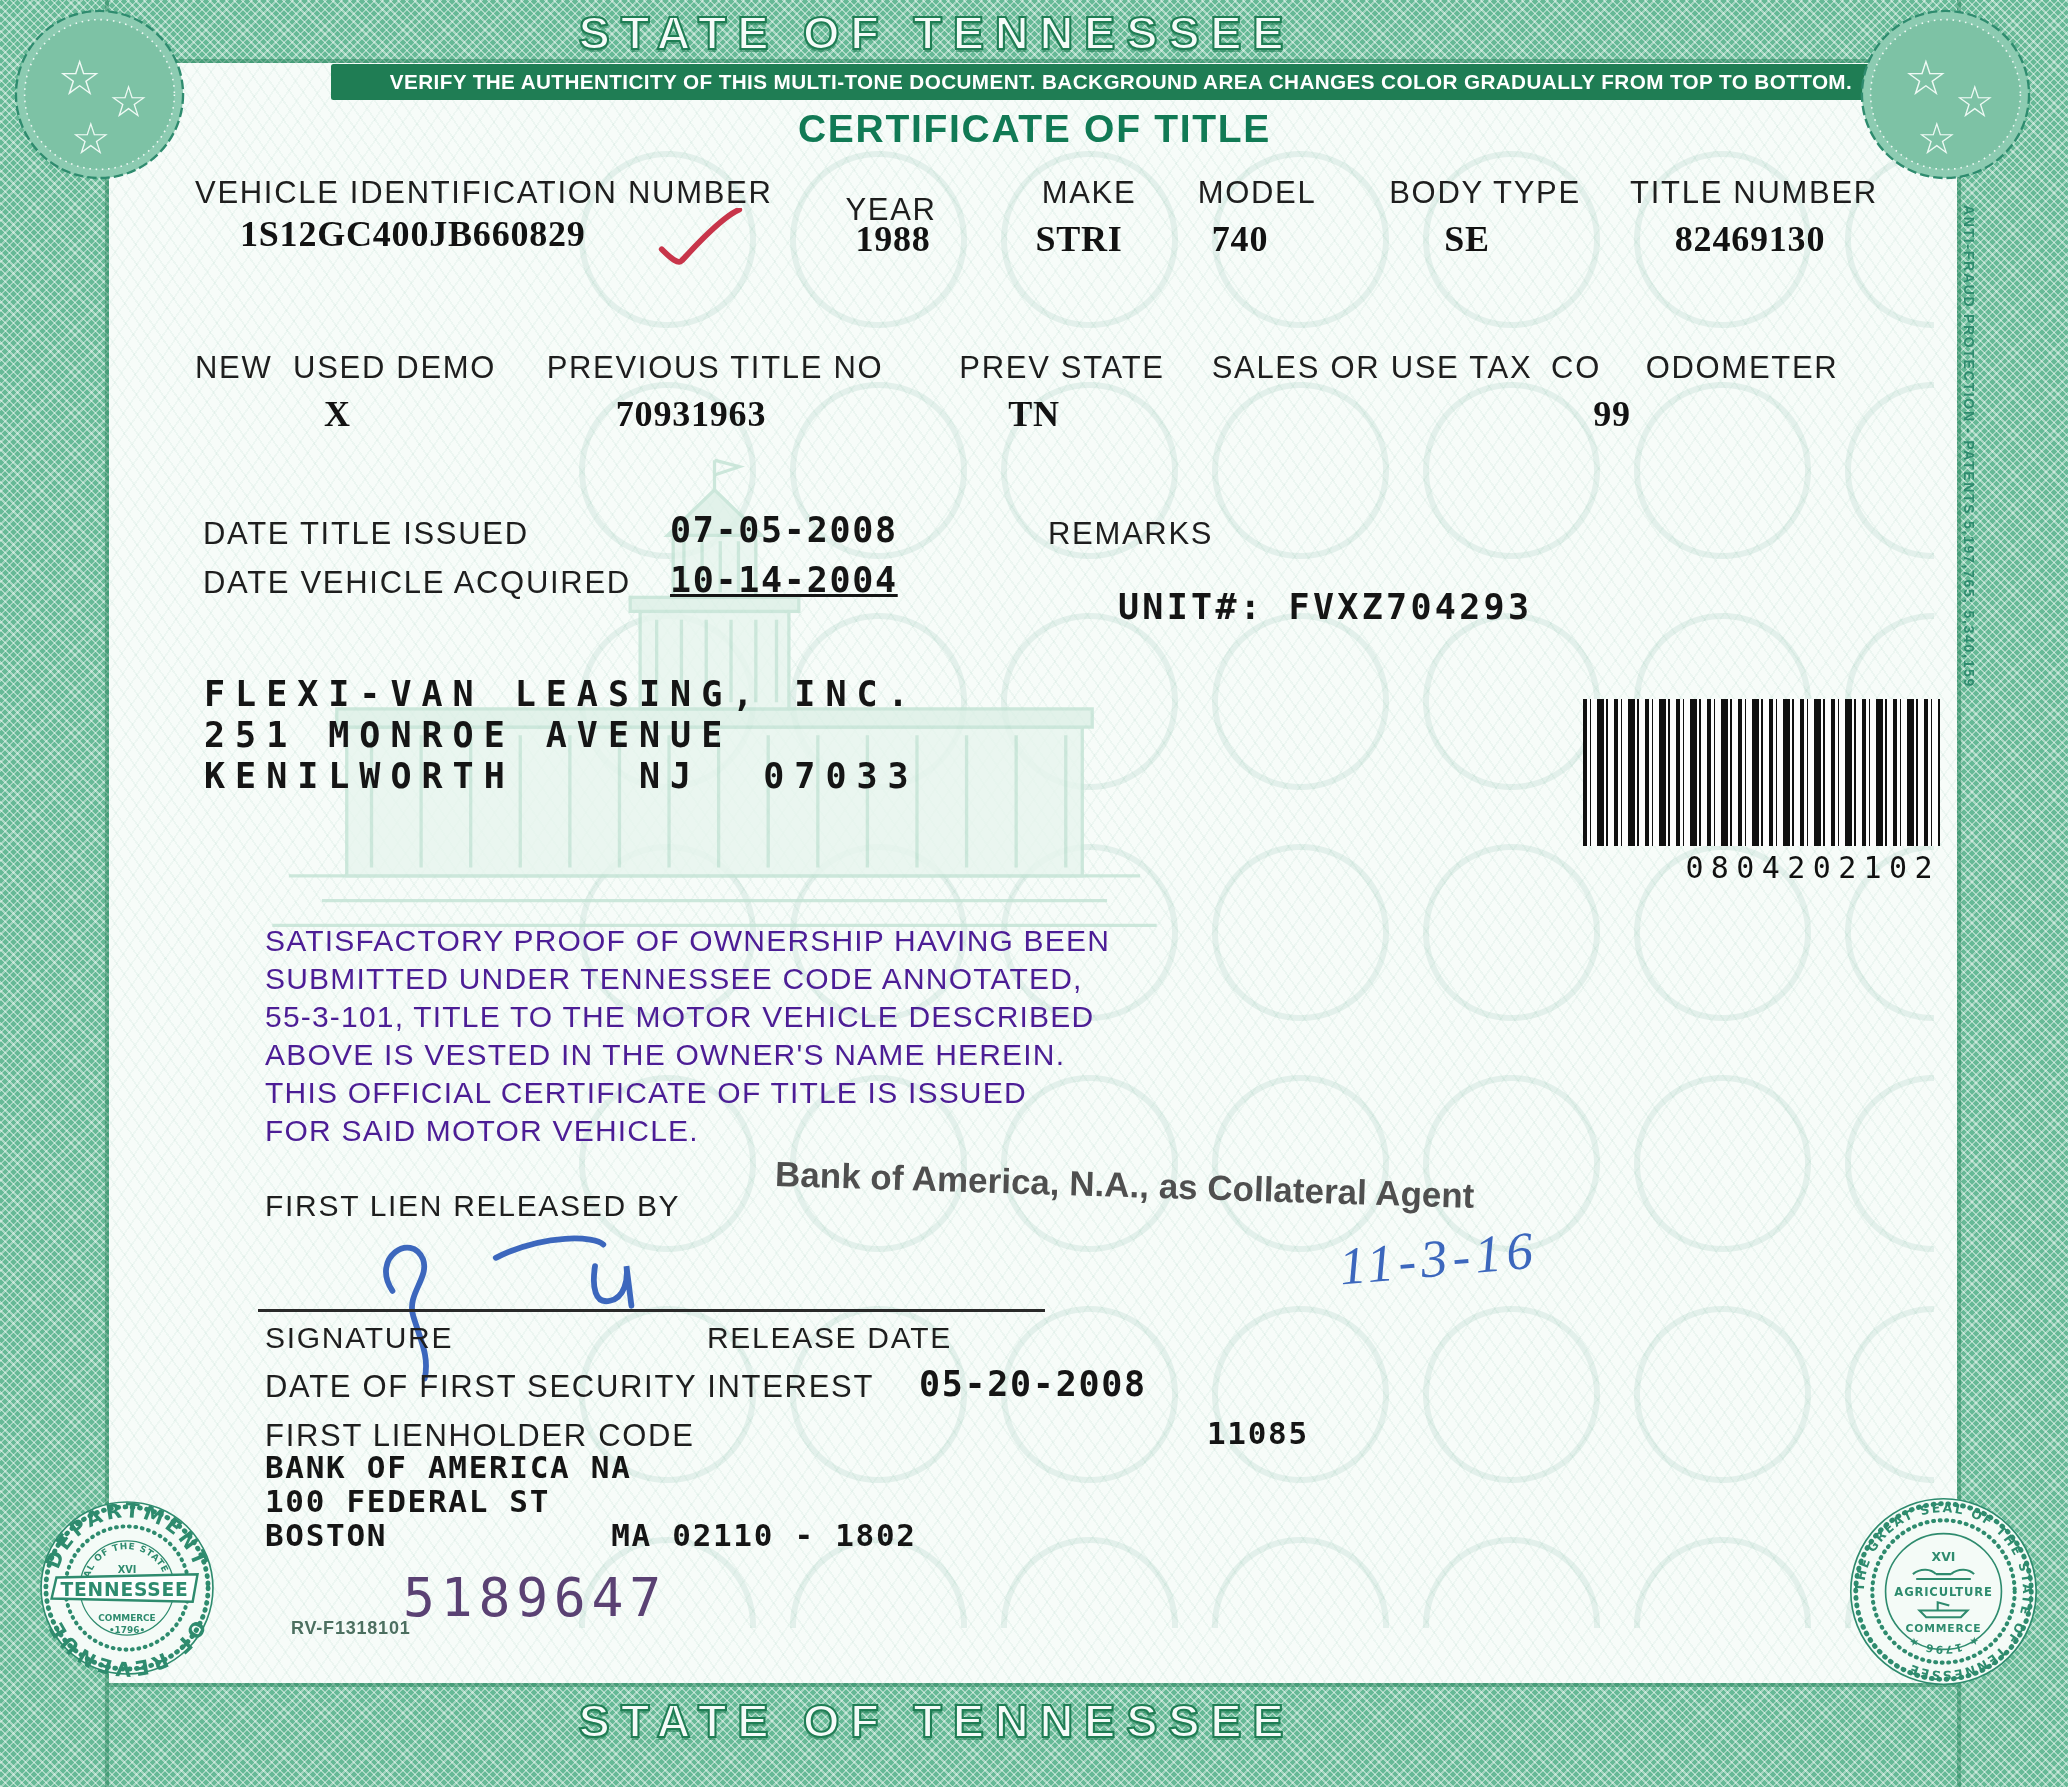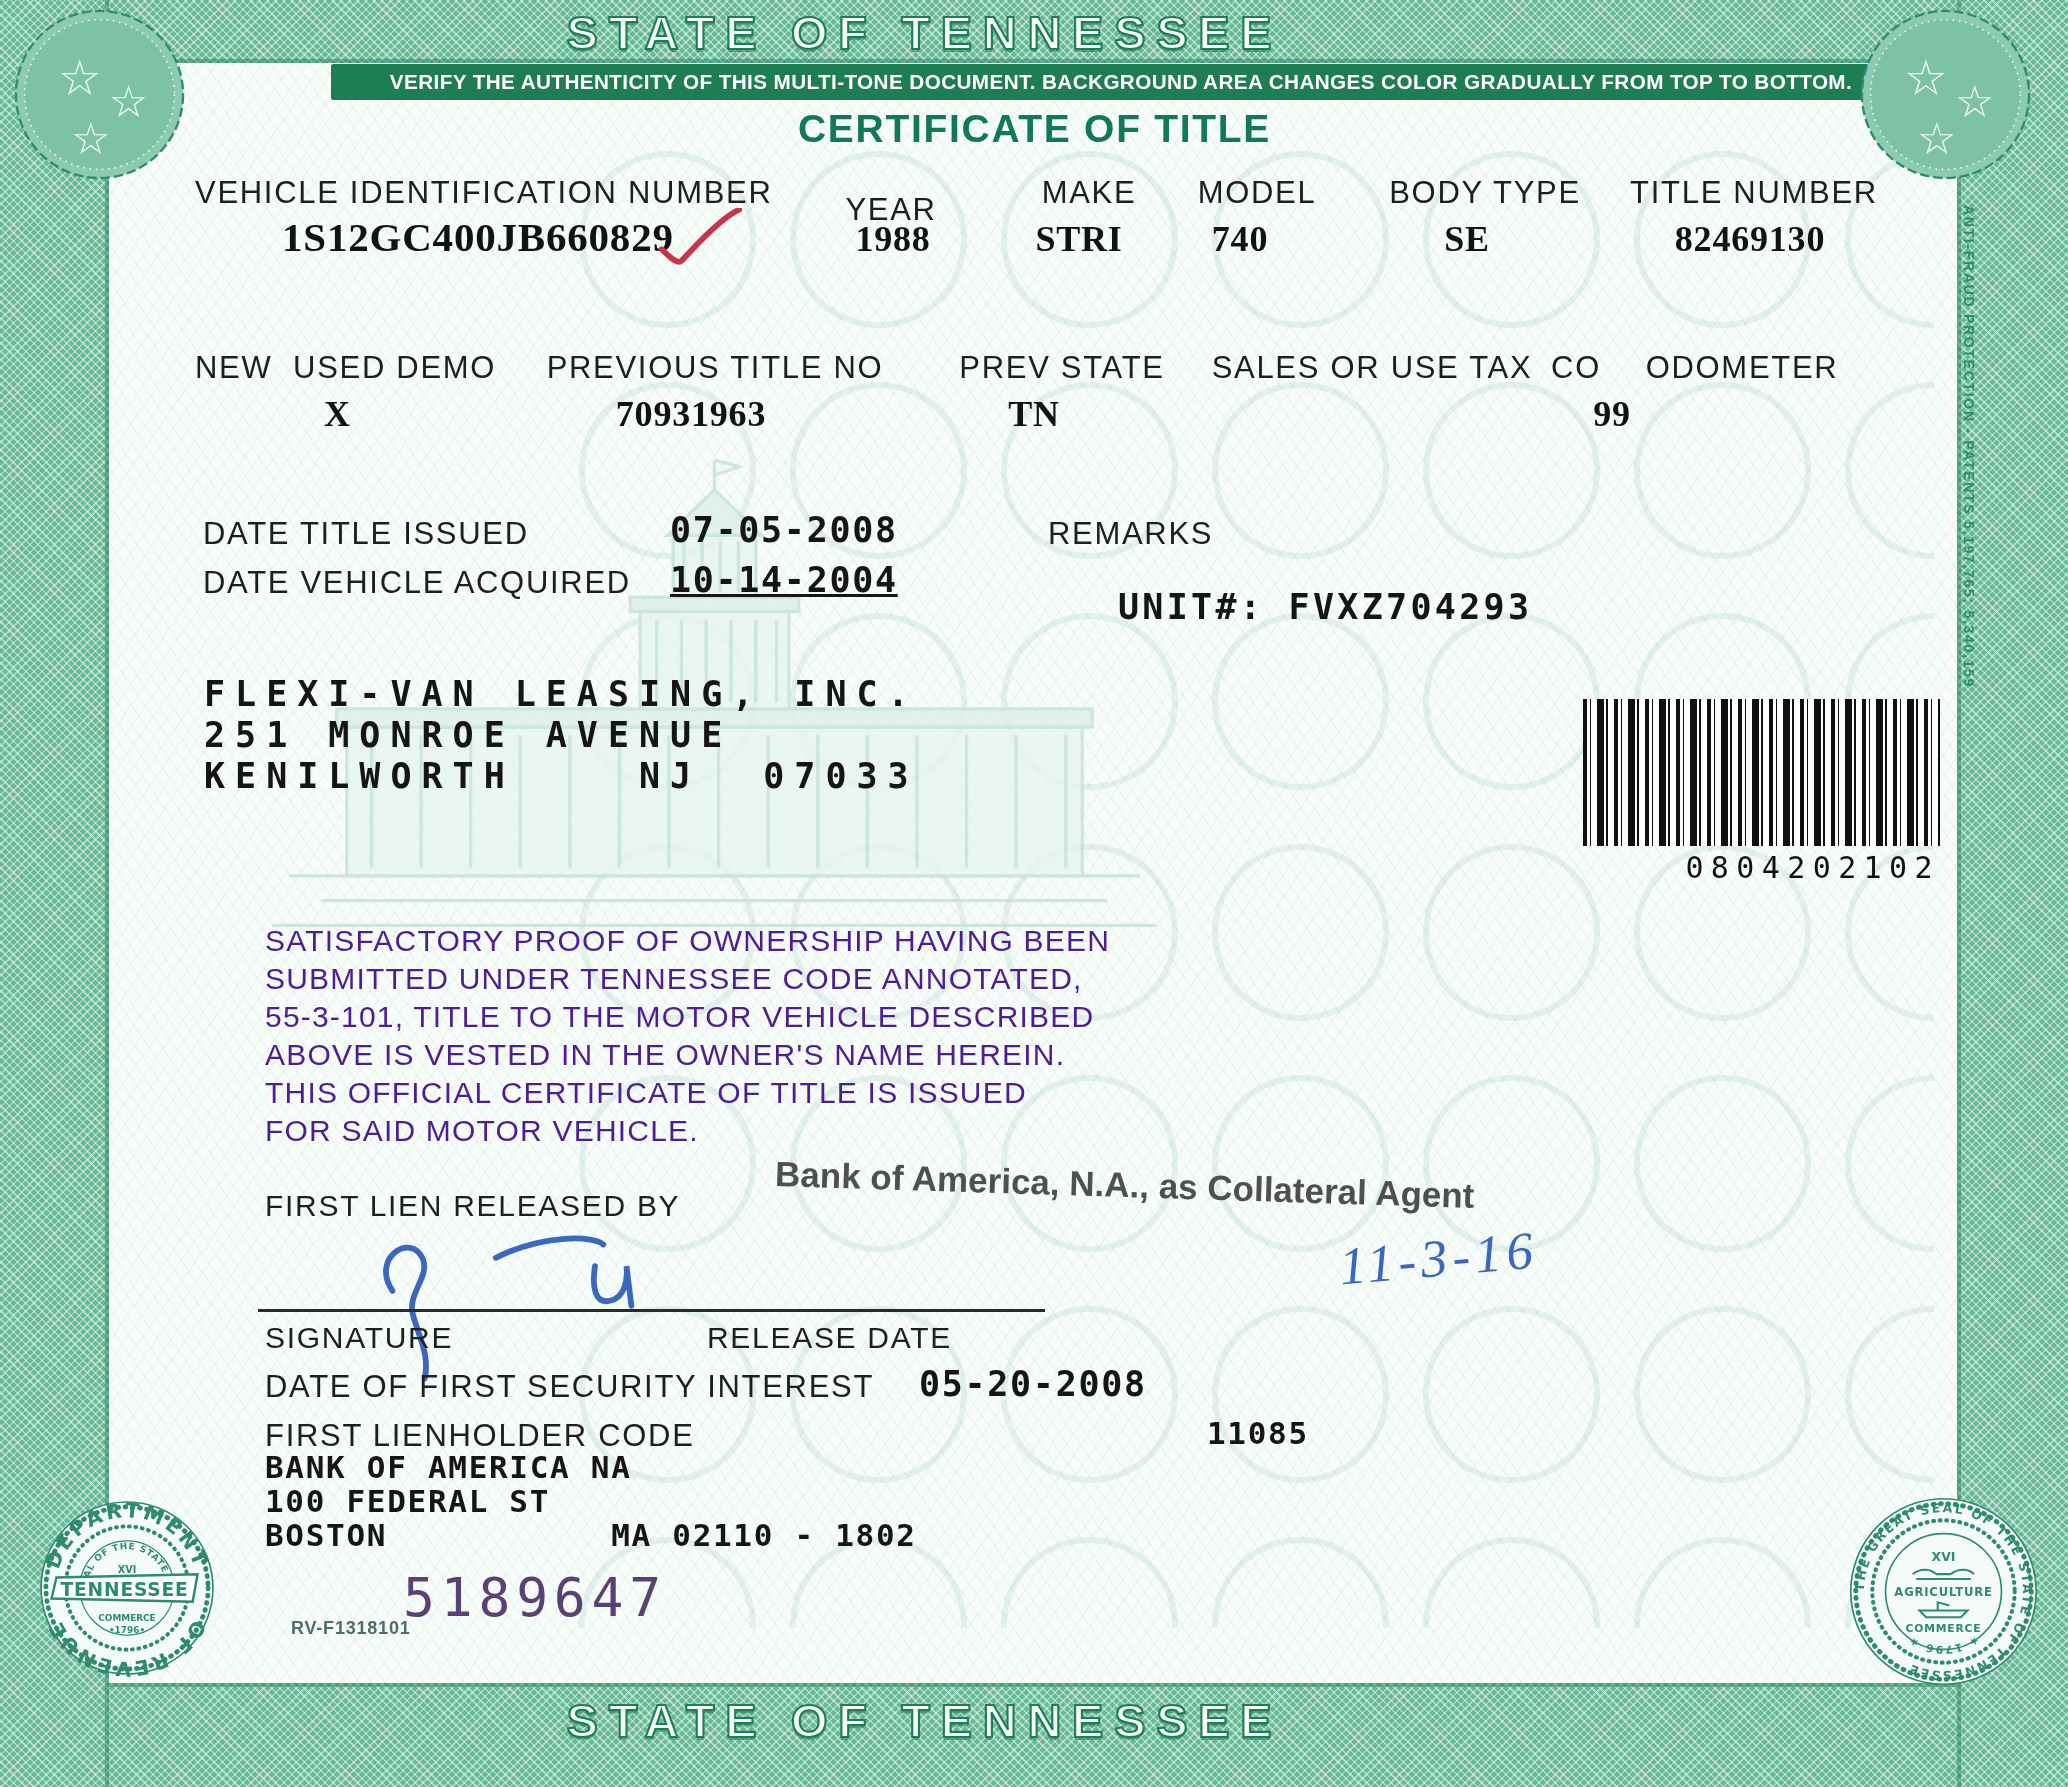--- a/index.html
+++ b/index.html
@@ -13,30 +13,30 @@
     background-size:211px 231px;}
   .band{position:absolute;background-color:#66b996;
     background-image:repeating-linear-gradient(45deg, rgba(255,255,255,.45) 0 1.7px, transparent 1.7px 5.8px),
                      repeating-linear-gradient(-45deg, rgba(255,255,255,.40) 0 1.7px, transparent 1.7px 5.8px);}
   .band-top{left:0;top:0;width:2069px;height:63px;box-shadow:inset 0 -4.1px 0 rgba(31,125,84,.45);}
   .band-bottom{left:0;top:1683px;width:2069px;height:104px;box-shadow:inset 0 4.1px 0 rgba(31,125,84,.45);}
   .band-left{left:0;top:0;width:109px;height:1787px;box-shadow:inset -4.1px 0 0 rgba(31,125,84,.45);}
   .band-right{left:1957px;top:0;width:112px;height:1787px;box-shadow:inset 4.1px 0 0 rgba(31,125,84,.45);}
   .banner-text{position:absolute;left:0;width:1849px;text-align:center;font-weight:bold;
     font-size:47px;letter-spacing:10.7px;color:#f4fbf8;-webkit-text-stroke:2.1px #1f7d54;
-    text-shadow:0 2.5px 0 rgba(31,125,84,.55);}
+    text-shadow:0 2.5px 0 rgba(31,125,84,.55);padding-left:12px;}
   .strip{position:absolute;background:#1f7d54;color:#ffffff;font-weight:bold;font-size:20.7px;
     display:flex;align-items:center;justify-content:center;letter-spacing:0.4px;border-radius:2.5px;}
   .cert-title{position:absolute;left:0;top:107px;width:2069px;text-align:center;color:#117a55;
     font-weight:bold;font-size:39px;letter-spacing:1.7px;}
   .lbl{position:absolute;font-size:31px;letter-spacing:1.7px;color:#1e1e1e;white-space:pre;}
   .c{transform:translateX(-50%);}
   .sv{position:absolute;font-family:"Liberation Serif",serif;font-weight:bold;font-size:36px;
       color:#121212;letter-spacing:0.8px;white-space:pre;}
-  .vin{font-size:41px;margin-left:42px;}
+  .vin{font-size:36px;}
   .mv{position:absolute;font-family:"DejaVu Sans Mono","Liberation Mono",monospace;font-weight:bold;
       color:#151515;white-space:pre;}
   .date-val{font-size:35px;letter-spacing:1.7px;}
   .owner-block{font-size:35px;letter-spacing:10px;line-height:41px;}
   .unit-line{font-size:35px;letter-spacing:3.3px;}
   .lien-block{font-size:31px;letter-spacing:1.7px;line-height:34px;}
   .code-val{font-size:31px;letter-spacing:1.7px;}
   .legal{position:absolute;left:265px;top:922px;font-size:30px;letter-spacing:1.2px;line-height:38px;
     white-space:pre-line;color:#4c1d95;}
   .stamp{position:absolute;left:775px;top:1165px;font-size:35px;font-weight:bold;color:#4f4f4f;

